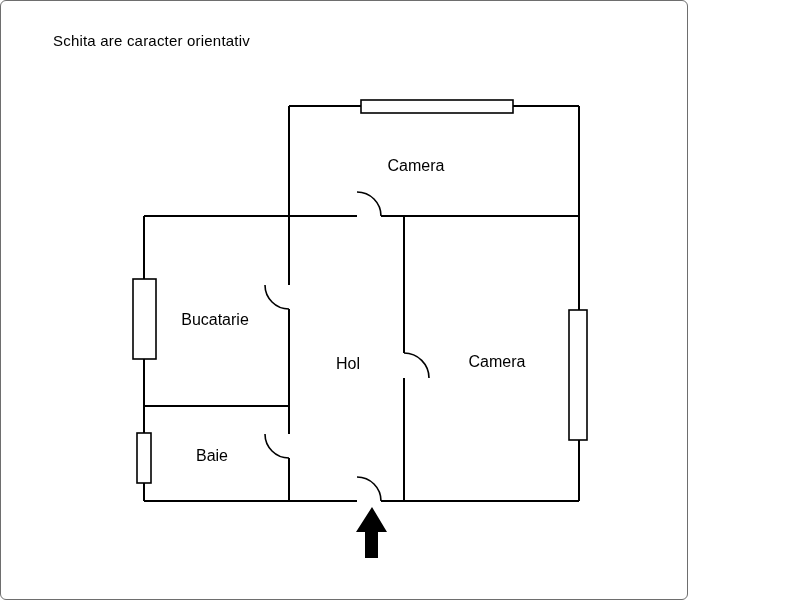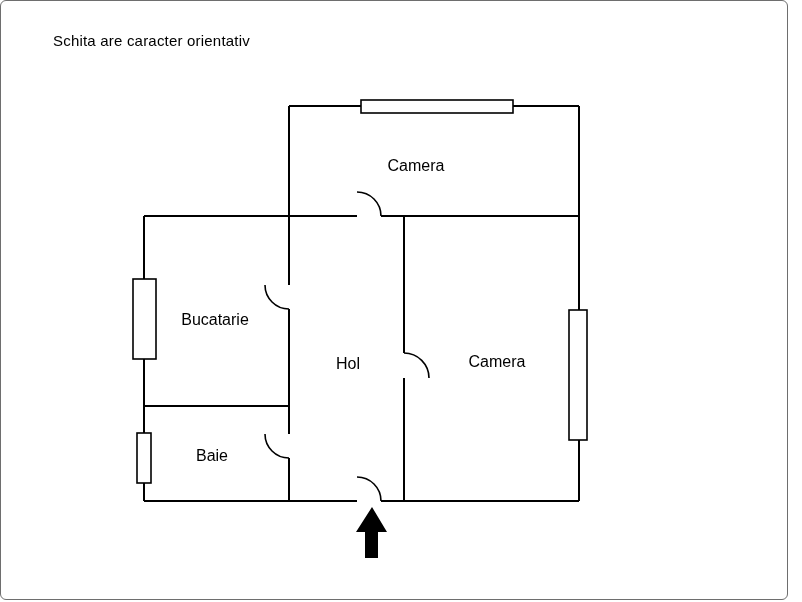--- a/index.html
+++ b/index.html
@@ -3,21 +3,21 @@
 <meta charset="utf-8">
 <style>
   html, body {
     margin: 0;
     padding: 0;
     background: #ffffff;
     font-family: "Liberation Sans", sans-serif;
   }
   .canvas {
     position: relative;
-    width: 788px;
+    width: 688px;
     height: 600px;
     box-sizing: border-box;
     border: 1px solid #6e6e6e;
     border-radius: 6px;
     background: #ffffff;
     overflow: hidden;
   }
   .disclaimer {
     position: absolute;
     left: 52px;

